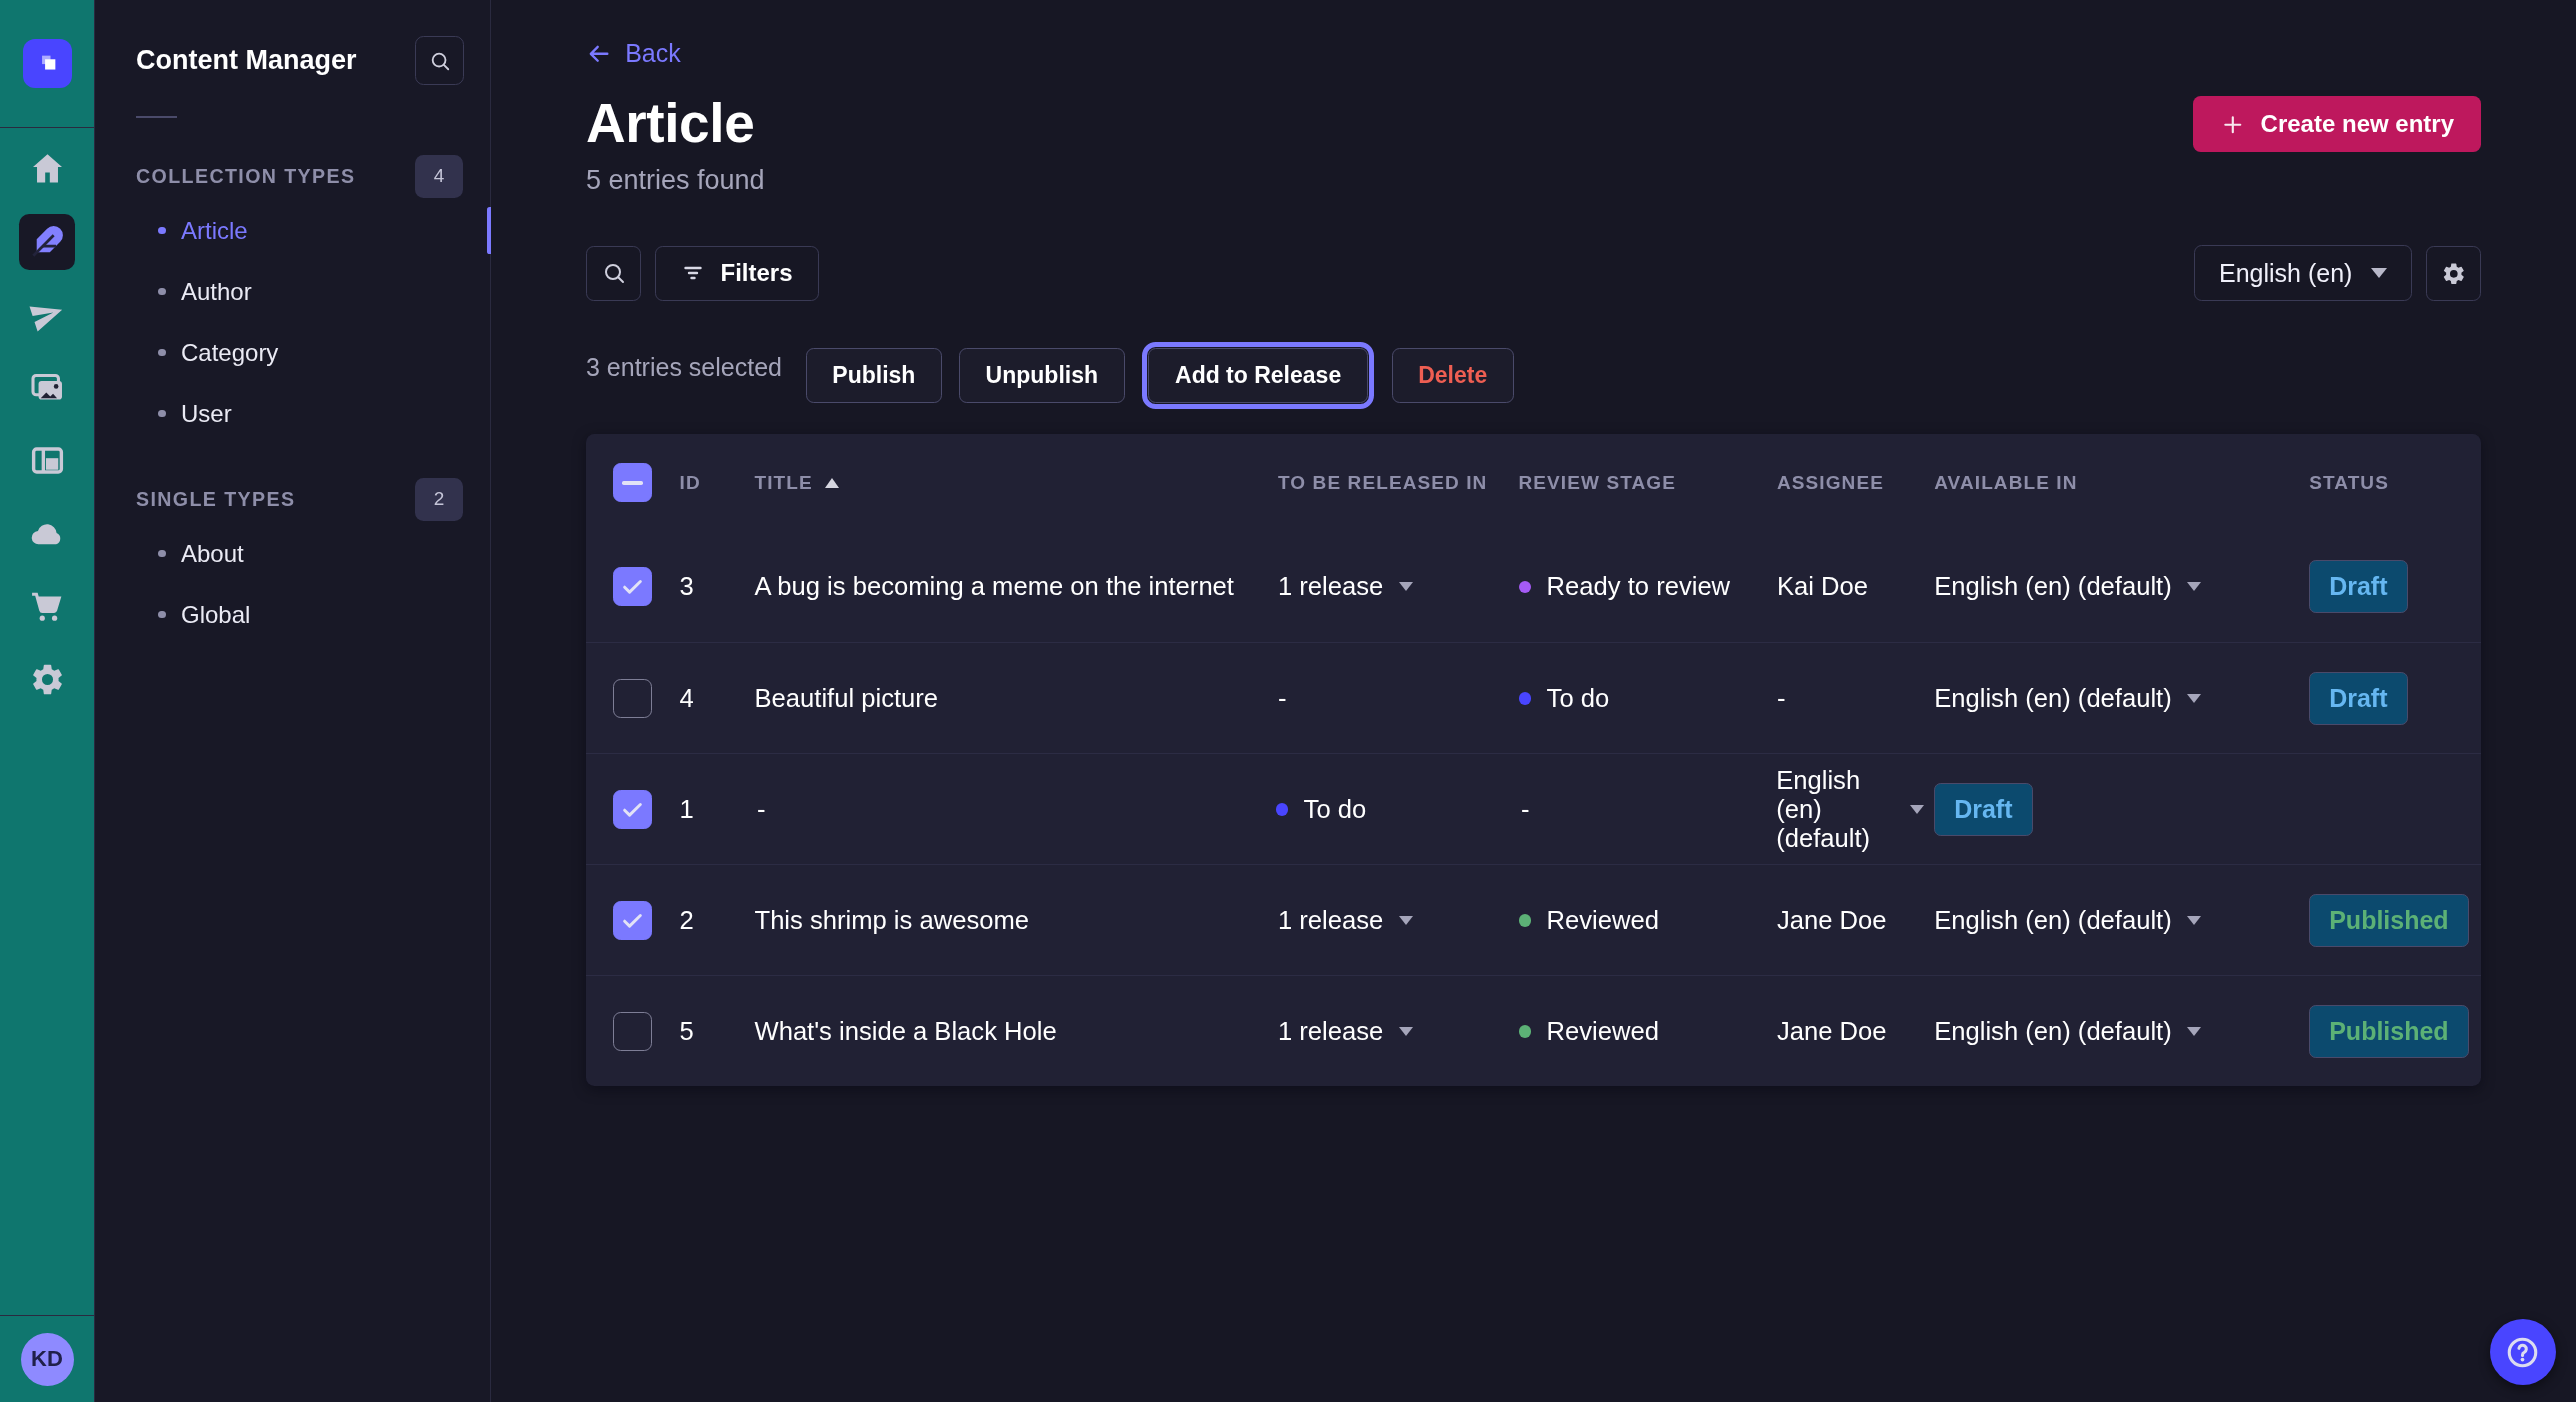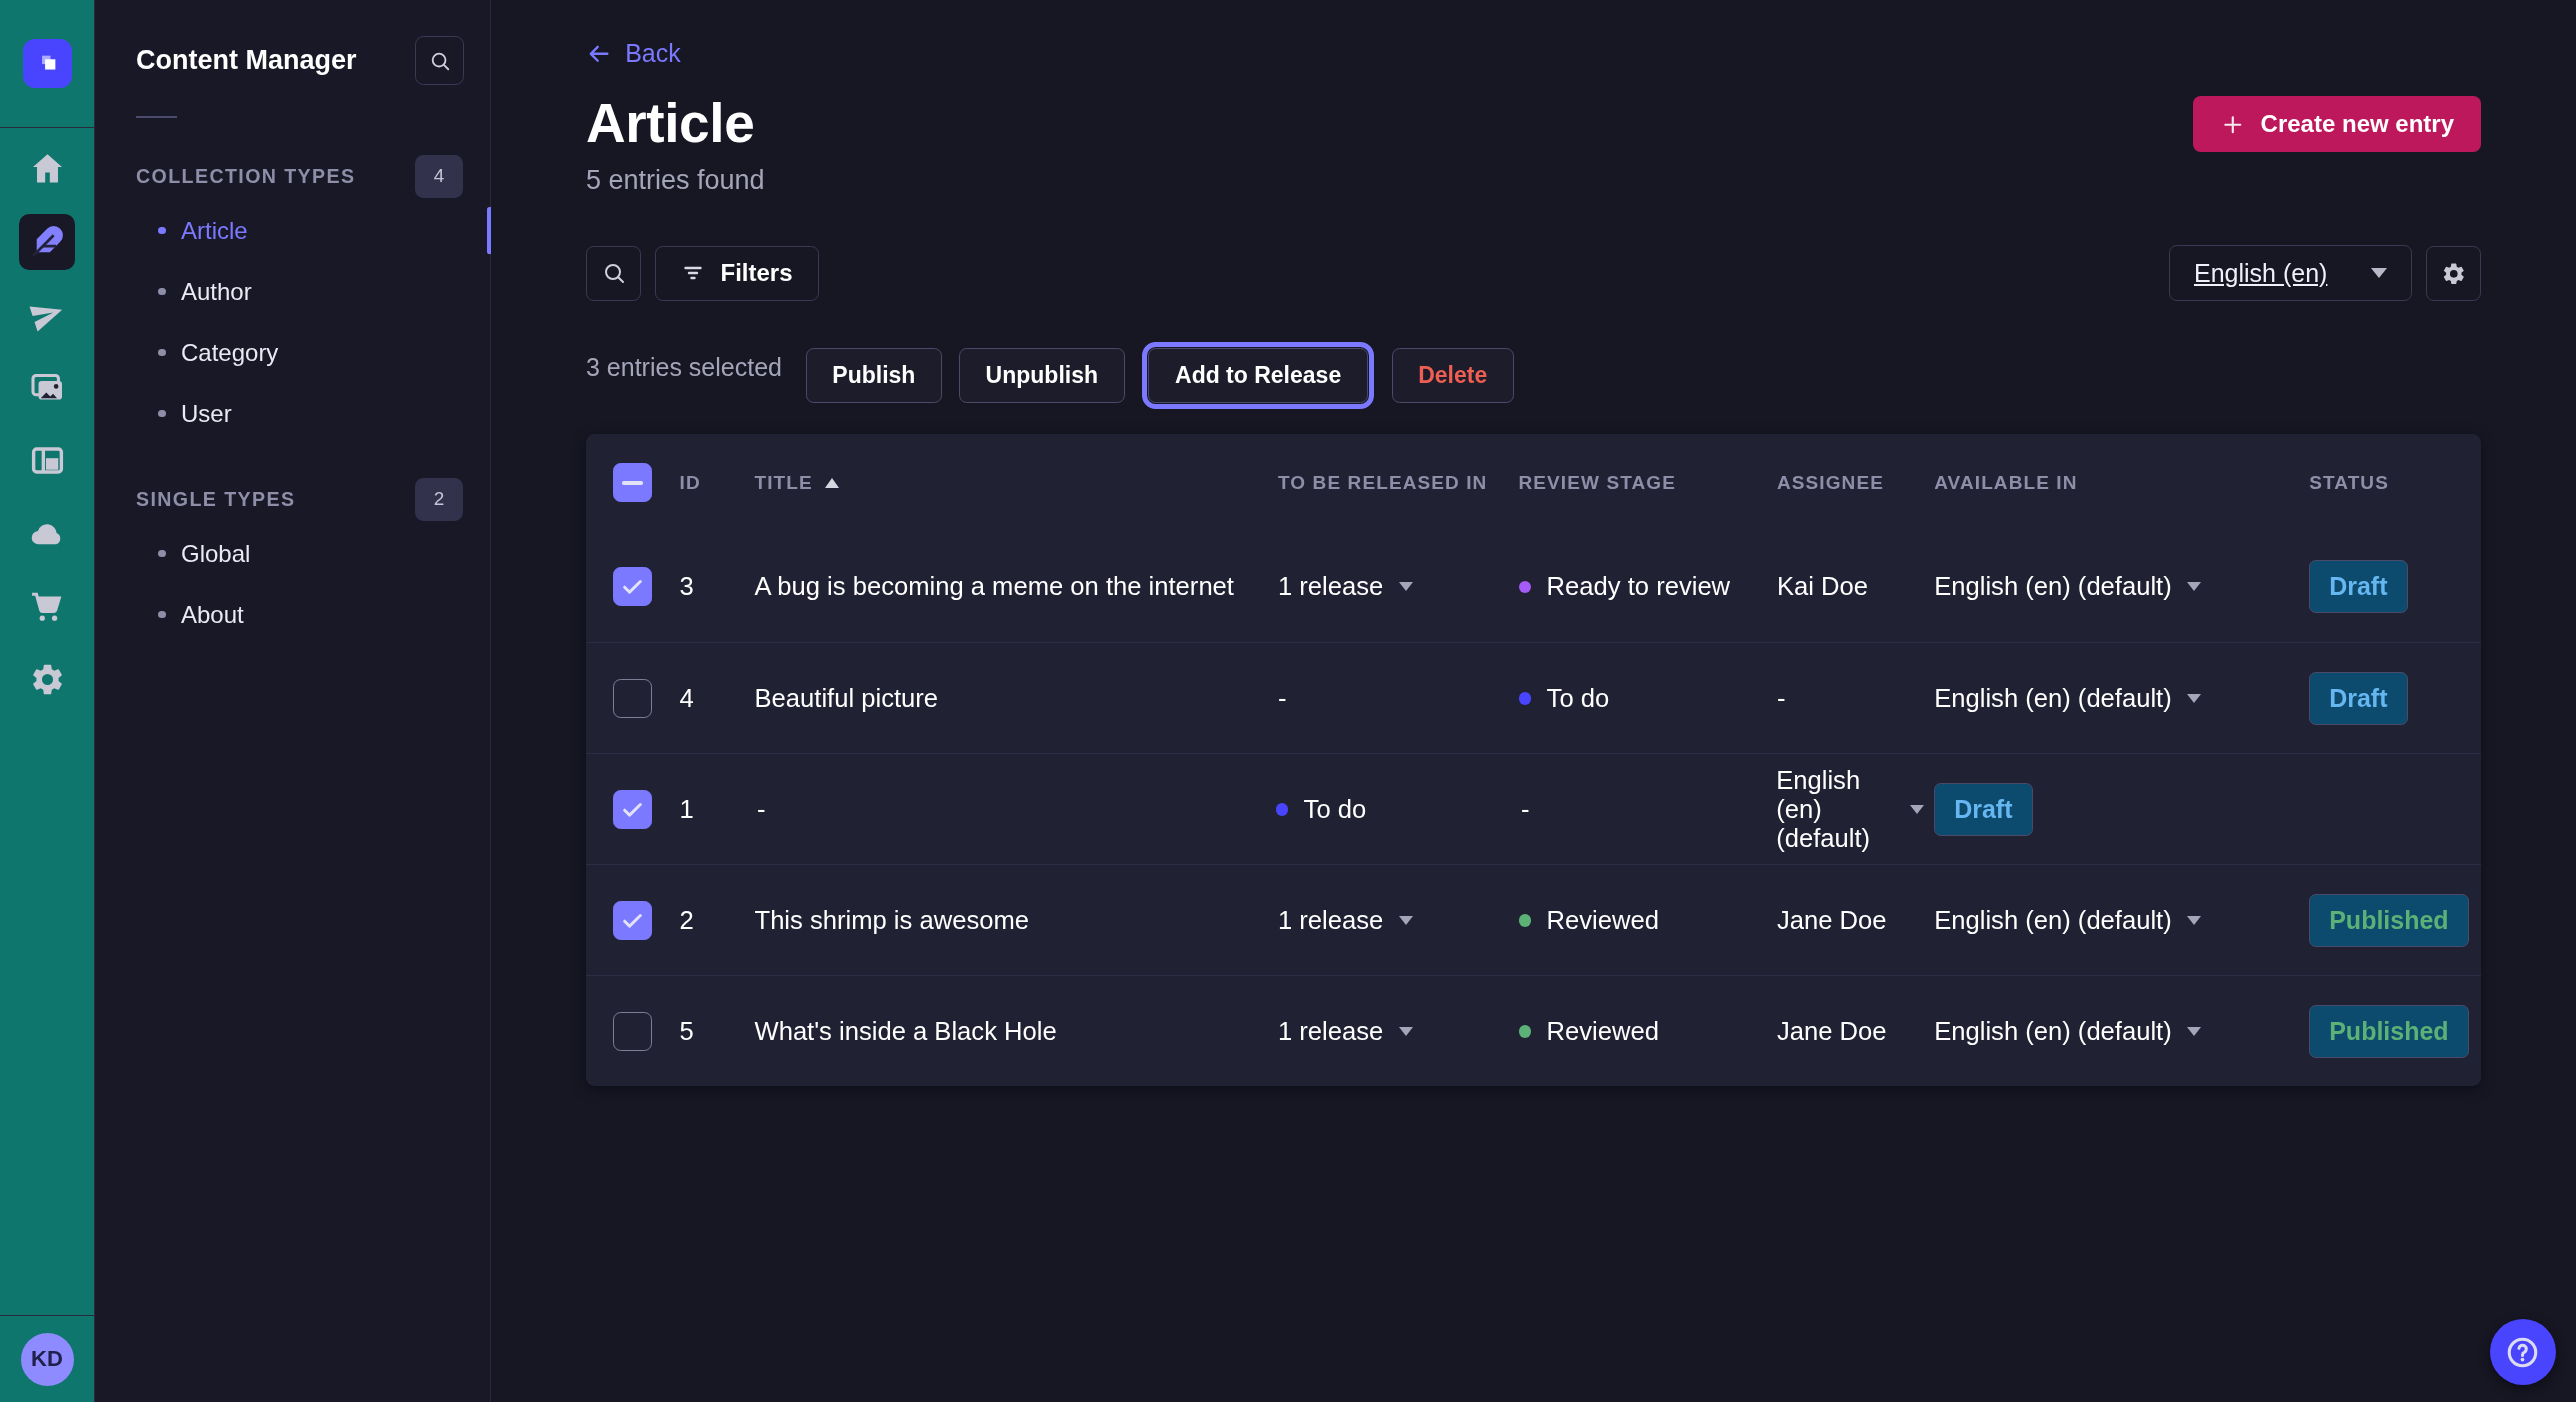--- a/index.html
+++ b/index.html
@@ -62,21 +62,21 @@
                  border-radius:7.7px; color:#fff; font-size:24px; font-weight:bold;
                  display:flex; align-items:center; gap:15.3px; cursor:pointer;
                  font-family:"Liberation Sans", sans-serif; }
   .filter-row { margin-top:49px; display:flex; justify-content:space-between; align-items:center; }
   .hgroup { display:flex; align-items:center; gap:13.6px; }
   .square-btn { width:55px; height:55px; border-radius:7.7px; }
   .filters-btn { height:55px; padding:0 25.6px; border:0.9px solid #3a3a55; background:transparent;
                  border-radius:7.7px; display:flex; align-items:center; gap:15.3px; color:#fff;
                  font-size:24px; font-weight:bold; cursor:pointer; font-family:"Liberation Sans", sans-serif; }
   .locale-select { height:56px; padding:0 24px; border:0.9px solid #3a3a55; border-radius:7.7px;
-                   display:flex; align-items:center; gap:44px; font-size:25px; color:#f0f0fa; cursor:pointer;text-decoration:underline; }
+                   display:flex; align-items:center; gap:19px; font-size:25px; color:#f0f0fa; cursor:pointer; }
   .caret-down { width:0; height:0; border-left:8.5px solid transparent; border-right:8.5px solid transparent;
                 border-top:10.2px solid #b8b8c9; }
   .selection-row { margin-top:31px; display:flex; align-items:center; gap:17px; }
   .selected-text { font-size:25px; color:#a5a5ba; margin-right:6.8px; }
   .action-btn { height:55px; padding:0 25.6px; border-radius:7.7px; border:0.9px solid #4a4a6a;
                 background:#1c1c2b; color:#fff; font-size:23px; font-weight:bold; cursor:pointer;
                 font-family:"Liberation Sans", sans-serif; }
   .action-btn.focused { outline:5.1px solid #7b79ff; outline-offset:1.7px; margin:0 6.8px; }
   .action-btn.danger { color:#ee5e52; }
   
@@ -221,25 +221,25 @@
         </div>
       </div>
       <div class="section">
         <div class="section-header">
           <span class="section-label">SINGLE TYPES</span>
           <span class="count-badge">2</span>
         </div>
         <div>
           <div class="nav-item">
             <span class="bullet"></span>
+            <span class="label">About</span>
+          </div>
+          <div class="nav-item">
+            <span class="bullet"></span>
             <span class="label">Global</span>
-          </div>
-          <div class="nav-item">
-            <span class="bullet"></span>
-            <span class="label">About</span>
           </div>
         </div>
       </div>
     </div>
 </aside>
 
 <main class="main">
   <div class="back-row">
     <a class="back-link">
       <svg viewBox="0 0 24 24" width="25.6" height="25.6">

